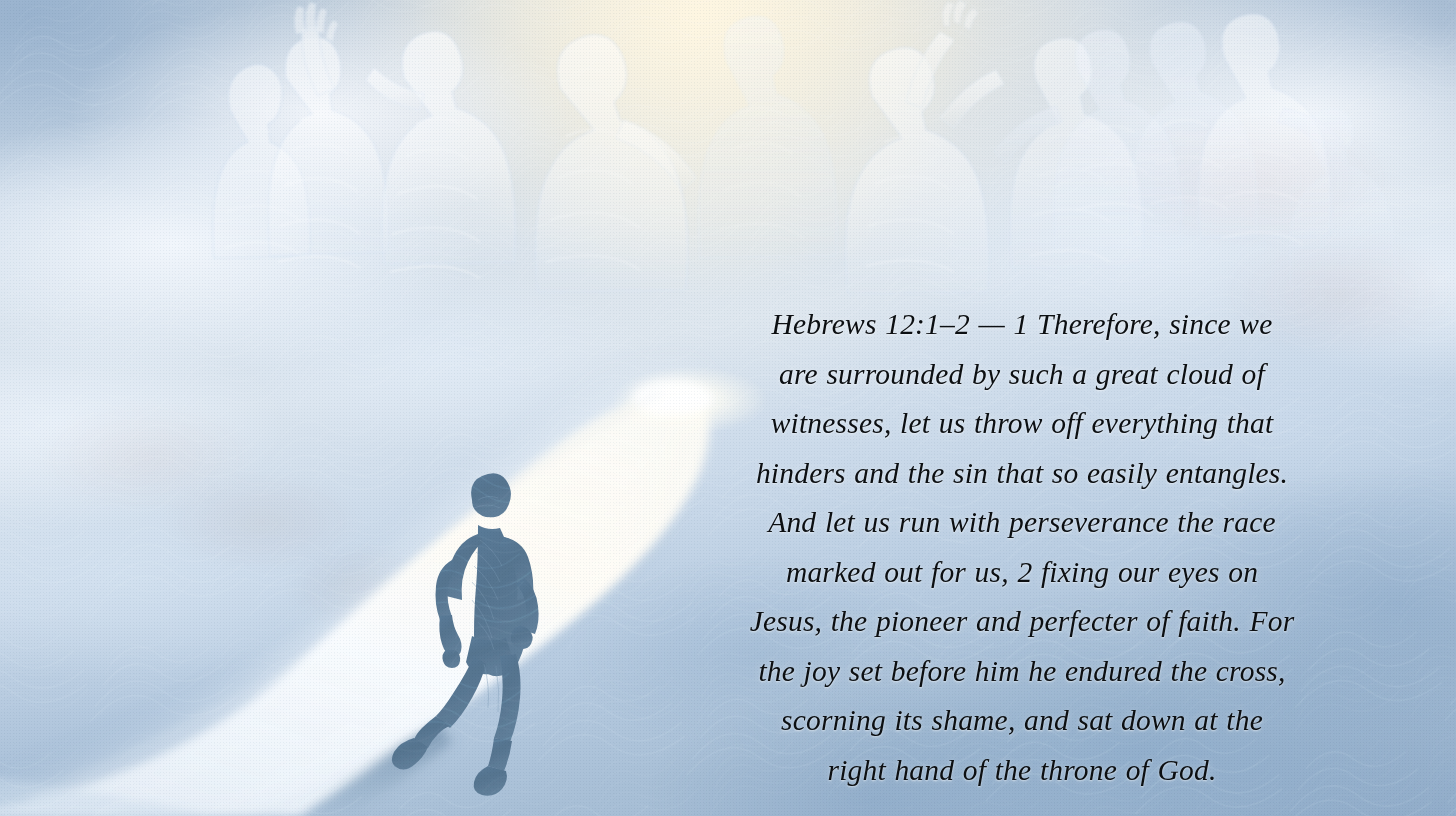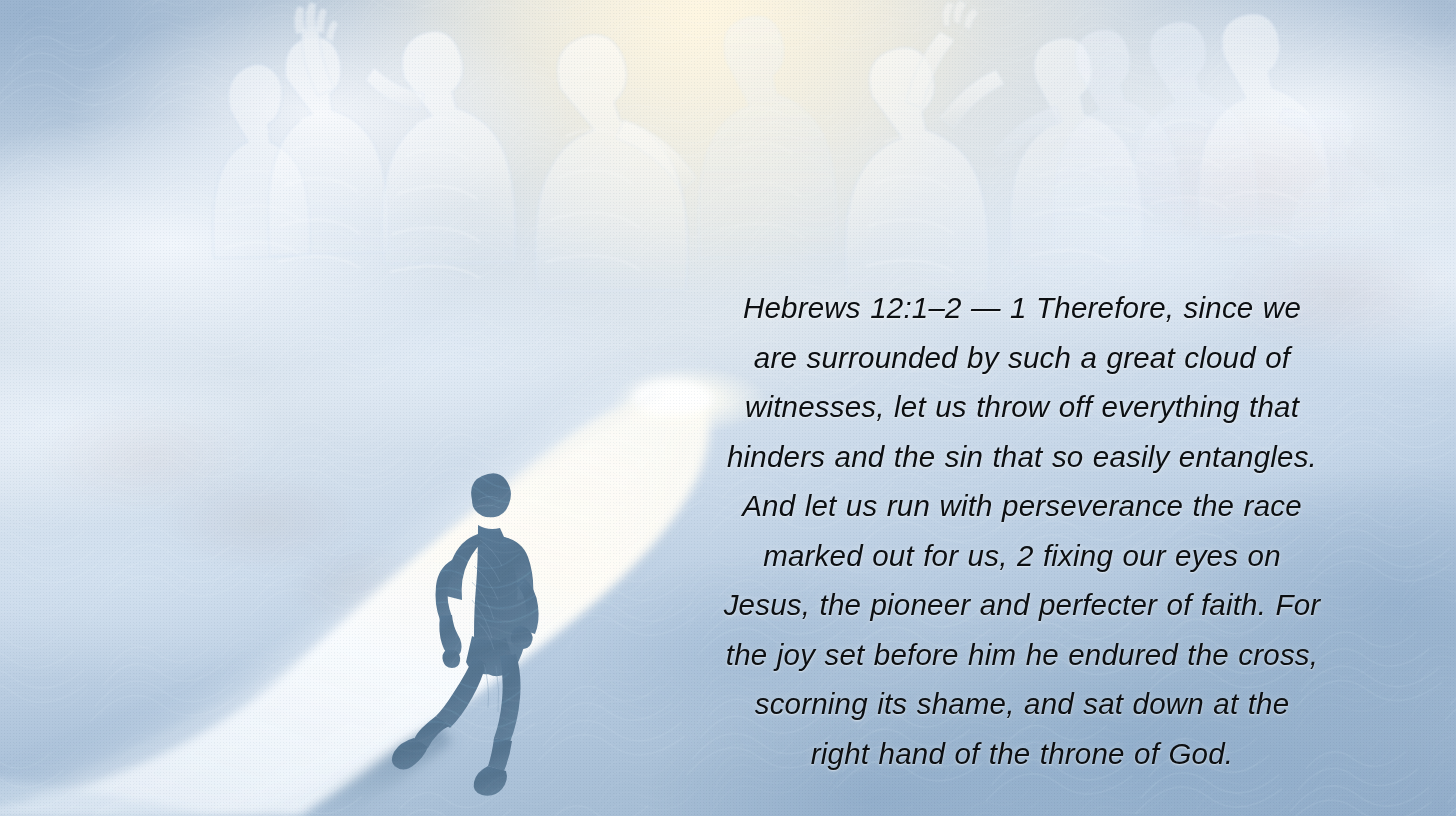--- a/index.html
+++ b/index.html
@@ -88,22 +88,22 @@
 
   
   #verse-block {
     position: absolute;
     left: 652px;
     top: 283px;
     width: 740px;
     text-align: center;
   }
   #verse-text {
-    margin: 0;
-    font-family: Liberation Sans, sans-serif;
+    margin: 17px;
+    font-family: Liberation Serif, serif;
     font-style: italic;
     font-size: 29.5px;
     line-height: 49.5px;
     letter-spacing: .2px;
     color: #0c0f12;
     text-shadow:
       0 1px 2px rgba(255,255,255,0.55),
       0 0 10px rgba(255,255,255,0.30);
     word-spacing: 1px;
   }

